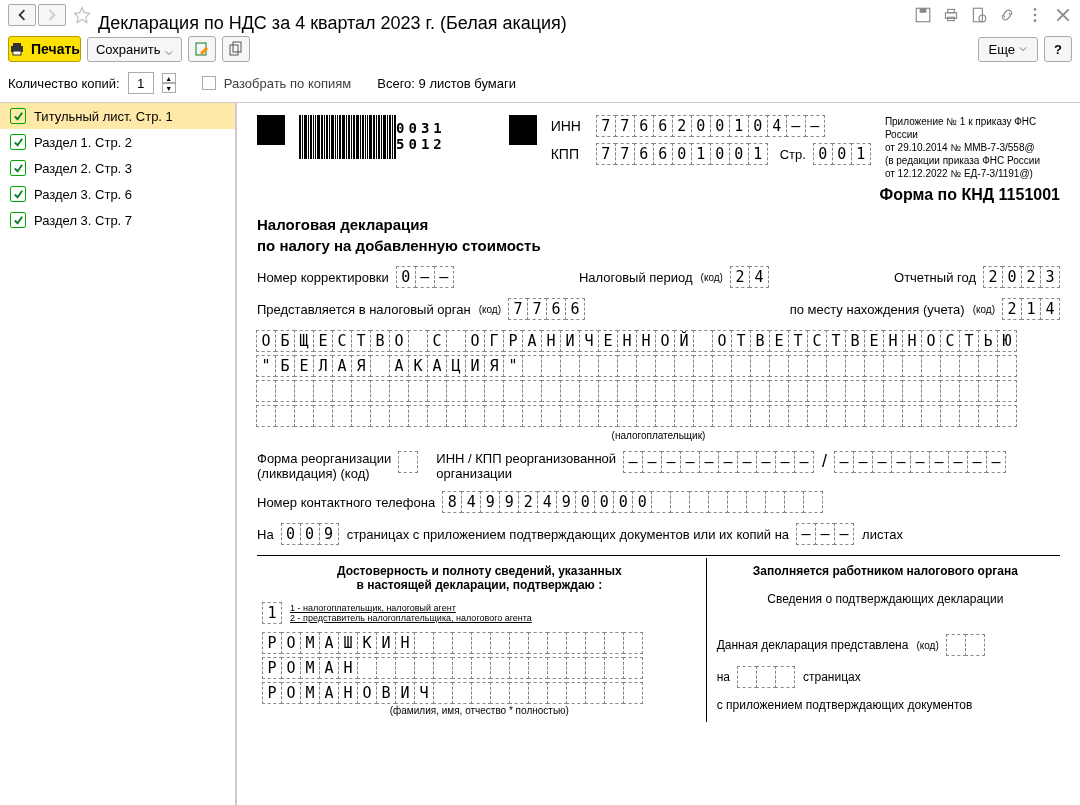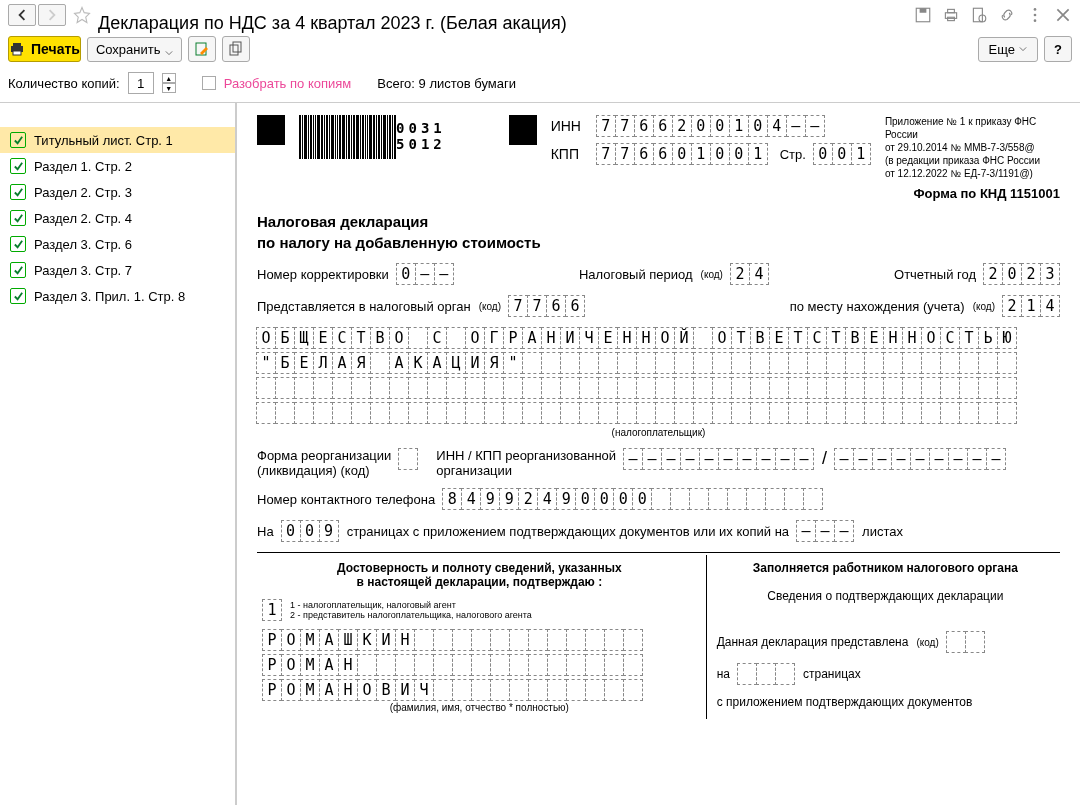--- a/index.html
+++ b/index.html
@@ -25,27 +25,27 @@
 .spacer { flex: 1; }
 .more-btn { display: flex; align-items: center; gap: 4px; border: 1px solid #aaa; border-radius: 3px; padding: 4px 10px; background: #f6f6f6; cursor: pointer; font-size: 13px; }
 .help-btn { width: 28px; height: 26px; border: 1px solid #aaa; border-radius: 3px; background: #f6f6f6; display: flex; align-items: center; justify-content: center; cursor: pointer; font-weight: bold; }
 
 
 .copies-row { display: flex; align-items: center; padding: 0 8px 8px 8px; gap: 8px; font-size: 13px; }
 .copies-input { width: 26px; height: 22px; border: 1px solid #aaa; text-align: center; }
 .spinner { display: flex; flex-direction: column; }
 .spinner div { width: 14px; height: 10px; border: 1px solid #aaa; font-size: 7px; display:flex; align-items:center; justify-content:center; cursor:pointer; }
 .checkbox { width: 14px; height: 14px; border: 1px solid #aaa; display:inline-block; }
-.blue-link { color: #ec4899; cursor: pointer; }
+.blue-link { color: #404040; cursor: pointer; }
 
 
 .main { display: flex; height: calc(805px - 30px - 42px - 30px); border-top: 1px solid #ccc; }
 .sidebar { width: 237px; border-right: 2px solid #ccc; overflow-y: auto; }
 .side-item { display: flex; align-items: center; gap: 8px; padding: 5px 10px; cursor: pointer; font-size: 13px; }
-.side-item.selected { background: #ffe9a8; margin-top: 24px; }
+.side-item.selected { background: #ffe9a8; }
 .side-check { width: 16px; height: 16px; border: 1.5px solid #0a0; border-radius: 2px; display: flex; align-items: center; justify-content: center; }
 .side-check svg { width: 11px; height: 11px; }
 
 .content { flex: 1; overflow: auto; position: relative; font-family: Arial, sans-serif; padding: 12px 20px 0 20px; }
 
 
 .form-top { display: flex; align-items: flex-start; gap: 14px; }
 .black-sq { width: 30px; height: 30px; background: #000; }
 .barcode { display: flex; flex-direction: row; align-items: center; }
 .barcode-bars { display: flex; height: 44px; gap: 1px; }
@@ -53,38 +53,38 @@
 .barcode-num { font-family: monospace; font-size: 14px; font-weight: bold; letter-spacing: 4px; margin-top: -2px; }
 
 .cells { display: flex; gap: 0; }
 .cell { width: 20px; height: 22px; border: 1px dashed #888; margin-left: -1px; font-family: monospace; font-size: 15px; display: flex; align-items: center; justify-content: center; }
 
 .inn-kpp { display: flex; flex-direction: column; gap: 6px; }
 .inn-row { display: flex; align-items: center; gap: 8px; }
 .inn-row .lbl { font-size: 14px; width: 38px; }
 .right-note { margin-left: auto; font-size: 10px; text-align: left; line-height: 1.3; }
 
-.knd { text-align: right; font-weight: bold; font-size: 13px; margin: 6px 0 10px 0; }
+.knd { text-align: right; font-weight: bold; font-size: 16px; margin: 6px 0 10px 0; }
 .doc-title { font-weight: bold; font-size: 15px; line-height: 1.4; }
 
 .field-row { display: flex; align-items: center; margin-top: 10px; gap: 8px; font-size: 13px; }
 .field-row .gap { flex: 1; }
 .tiny { font-size: 10px; }
 
 .org-lines { margin-top: 10px; }
 .org-lines .cells { margin-bottom: 3px; }
 .org-caption { text-align: center; font-size: 10px; margin-top:1px; }
 
 .divider { border-top:1px solid #000; margin-top:10px; }
 .split { display:flex; margin-top:2px; }
 .split-left { width: 56%; padding: 6px 10px 6px 6px; border-right:1px solid #000; }
 .split-right { flex:1; padding: 6px 6px 6px 10px; }
 .split h4 { font-size: 12px; font-weight: bold; text-align: center; }
 .foot-row { display:flex; align-items:center; gap:8px; font-size:12px; margin-top:10px; }
-.foot-note { font-size:9px; }
+.foot-note { font-size:9px;text-decoration:underline; }
 
 
 .content::-webkit-scrollbar { width: 14px; }
 .content::-webkit-scrollbar-thumb { background: #ccc; border:1px solid #aaa; }
 </style>
 </head>
 <body>
 
 <div class="titlebar">
   <div class="nav-arrows">
@@ -221,45 +221,29 @@
           </svg>
         </span>
         <span>Раздел 2. Стр. 3</span>
       </div>
       <div class="side-item">
         <span class="side-check">
           <svg viewBox="0 0 12 12">
             <path d="M2 6l3 3 5-7" stroke="#0a7e2e" stroke-width="2" fill="none"></path>
           </svg>
         </span>
-        <span>Раздел 2. Стр. 4</span>
-      </div>
-      <div class="side-item">
-        <span class="side-check">
-          <svg viewBox="0 0 12 12">
-            <path d="M2 6l3 3 5-7" stroke="#0a7e2e" stroke-width="2" fill="none"></path>
-          </svg>
-        </span>
         <span>Раздел 3. Стр. 6</span>
       </div>
       <div class="side-item">
         <span class="side-check">
           <svg viewBox="0 0 12 12">
             <path d="M2 6l3 3 5-7" stroke="#0a7e2e" stroke-width="2" fill="none"></path>
           </svg>
         </span>
         <span>Раздел 3. Стр. 7</span>
-      </div>
-      <div class="side-item">
-        <span class="side-check">
-          <svg viewBox="0 0 12 12">
-            <path d="M2 6l3 3 5-7" stroke="#0a7e2e" stroke-width="2" fill="none"></path>
-          </svg>
-        </span>
-        <span>Раздел 3. Прил. 1. Стр. 8</span>
       </div>
     </div>
 
   <div class="content">
 
     <div class="form-top">
       <div class="black-sq"></div>
       <div class="barcode">
         <div class="barcode-bars" id="barcode-bars">
             <div style="width: 2px;"></div>

